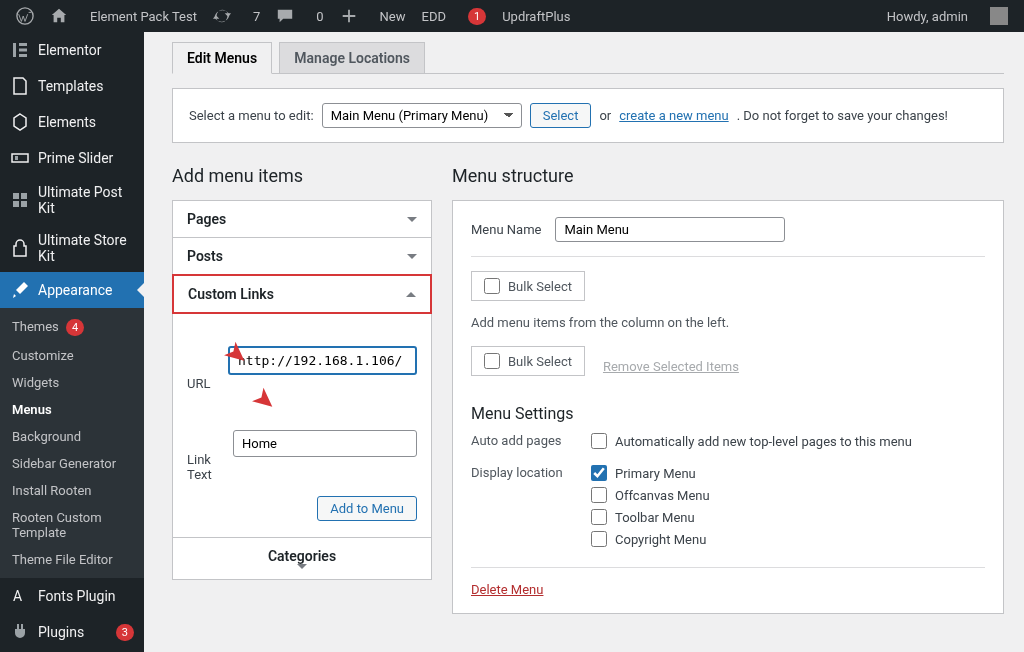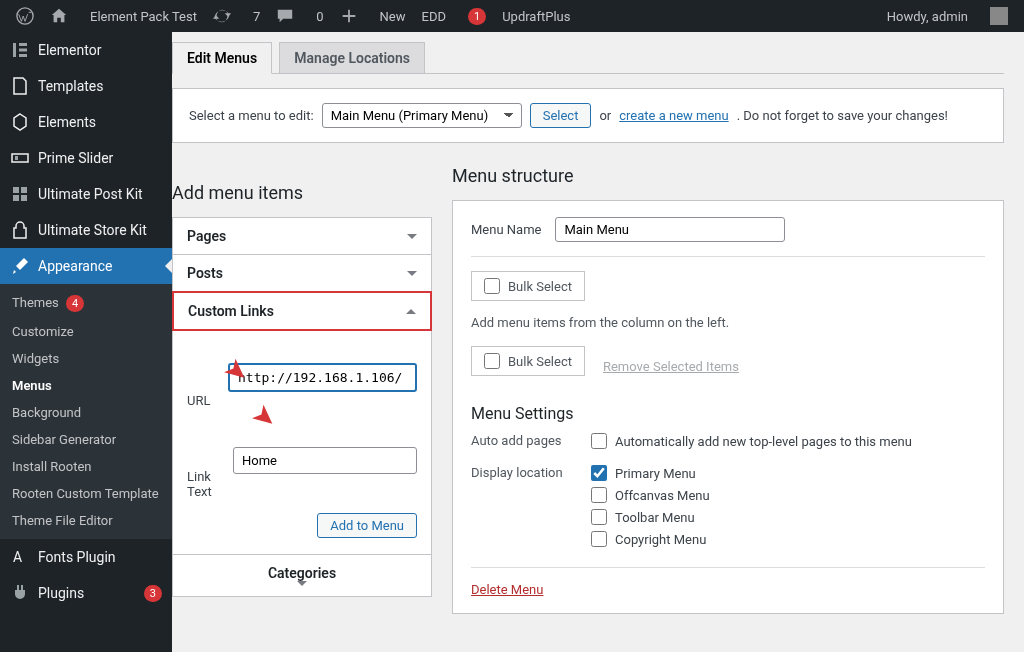--- a/index.html
+++ b/index.html
@@ -5,42 +5,42 @@
   *{box-sizing:border-box;margin:0;padding:0;font-family:-apple-system,BlinkMacSystemFont,"Segoe UI",Roboto,sans-serif;}
   body{background:#f0f0f1;color:#3c434a;font-size:13px;}
   
   #adminbar{position:fixed;top:0;left:0;right:0;height:32px;background:#1d2327;color:#c3c4c7;display:flex;align-items:center;justify-content:space-between;font-size:13px;padding:0 8px;z-index:100;}
   #adminbar .left,#adminbar .right{display:flex;align-items:center;gap:0;}
   #adminbar .item{display:flex;align-items:center;gap:22px;padding:0 8px;height:32px;cursor:pointer;white-space:nowrap;}
   #adminbar .badge{background:#d63638;color:#fff;border-radius:9px;padding:0 6px;font-size:11px;line-height:17px;min-width:18px;text-align:center;}
   #adminbar svg{width:18px;height:18px;fill:#a7aaad;}
   .avatar{width:18px;height:18px;background:#888;display:inline-block;}
   
-  #sidebar{position:fixed;top:32px;left:0;bottom:0;width:172px;background:#1d2327;color:#c3c4c7;overflow-y:auto;font-size:14px;}
+  #sidebar{position:fixed;top:32px;left:0;bottom:0;width:144px;background:#1d2327;color:#c3c4c7;overflow-y:auto;font-size:14px;}
   #sidebar .menu-item{display:flex;align-items:center;gap:8px;padding:8px 10px;cursor:pointer;color:#f0f0f1;}
   #sidebar .menu-item.current{background:#2271b1;color:#fff;position:relative;}
   #sidebar .menu-item.current::after{content:"";position:absolute;right:-1px;top:50%;margin-top:-8px;border:8px solid transparent;border-right-color:#f0f0f1;}
   #sidebar .submenu{background:#2c3338;padding:5px 0;}
   #sidebar .submenu .sub{padding:6px 12px;cursor:pointer;color:#c3c4c7;font-size:13px;}
   #sidebar .submenu .sub.current{color:#fff;font-weight:600;}
   #sidebar .ic{width:20px;height:20px;fill:rgba(240,246,252,.6);flex-shrink:0;}
   #sidebar .count{background:#d63638;color:#fff;border-radius:9px;padding:0 6px;font-size:11px;line-height:17px;min-width:18px;text-align:center;margin-left:auto;}
   
   #content{margin-left:152px;margin-top:32px;padding:10px 20px 40px;}
   .nav-tabs{border-bottom:1px solid #c3c4c7;margin-bottom:14px;}
   .nav-tab{display:inline-block;padding:7px 14px;border:1px solid #c3c4c7;border-bottom:none;background:#dcdcde;margin-right:4px;margin-bottom:-1px;cursor:pointer;font-size:14px;color:#50575e;font-weight:600;}
   .nav-tab.active{background:#f0f0f1;border-bottom:1px solid #f0f0f1;color:#000;}
   .menu-edit-box{border:1px solid #c3c4c7;background:#fff;padding:14px 16px;margin-bottom:22px;display:flex;align-items:center;gap:8px;font-size:13px;}
   .menu-edit-box select{padding:4px 28px 4px 8px;border:1px solid #8c8f94;border-radius:3px;background:#fff;font-size:13px;min-width:200px;appearance:none;background-image:linear-gradient(45deg,transparent 50%,#555 50%),linear-gradient(135deg,#555 50%,transparent 50%);background-position:right 12px center,right 7px center;background-size:5px 5px;background-repeat:no-repeat;}
   .btn{display:inline-block;padding:4px 12px;border:1px solid #2271b1;border-radius:3px;background:#f6f7f7;color:#2271b1;cursor:pointer;font-size:13px;}
   .btn-primary{background:#2271b1;color:#fff;border-color:#2271b1;padding:6px 14px;}
   .link{color:#2271b1;text-decoration:underline;cursor:pointer;}
   .link.del{color:#b32d2e;}
   .link.dis{color:#a7aaad;cursor:default;}
-  .columns{display:flex;gap:20px;align-items:center;}
+  .columns{display:flex;gap:20px;align-items:flex-start;}
   .col-left{width:260px;flex-shrink:0;}
   .col-right{flex:1;}
   h3.section{font-size:18px;font-weight:400;margin-bottom:14px;color:#1d2327;}
   h3.sub-section{font-size:16px;font-weight:400;margin:18px 0 10px;color:#1d2327;}
   .accordion{border:1px solid #c3c4c7;background:#fff;}
   .acc-head{padding:10px 14px;border-bottom:1px solid #c3c4c7;cursor:pointer;display:flex;justify-content:space-between;align-items:center;font-size:14px;font-weight:600;color:#1d2327;}
   .acc-head:last-child{border-bottom:none;flex-direction:column;}
   .acc-head.open{border:2px solid #d63638;margin:-1px;position:relative;z-index:2;}
   .tri{width:0;height:0;border-left:5px solid transparent;border-right:5px solid transparent;}
   .tri.down{border-top:5px solid #787c82;}

